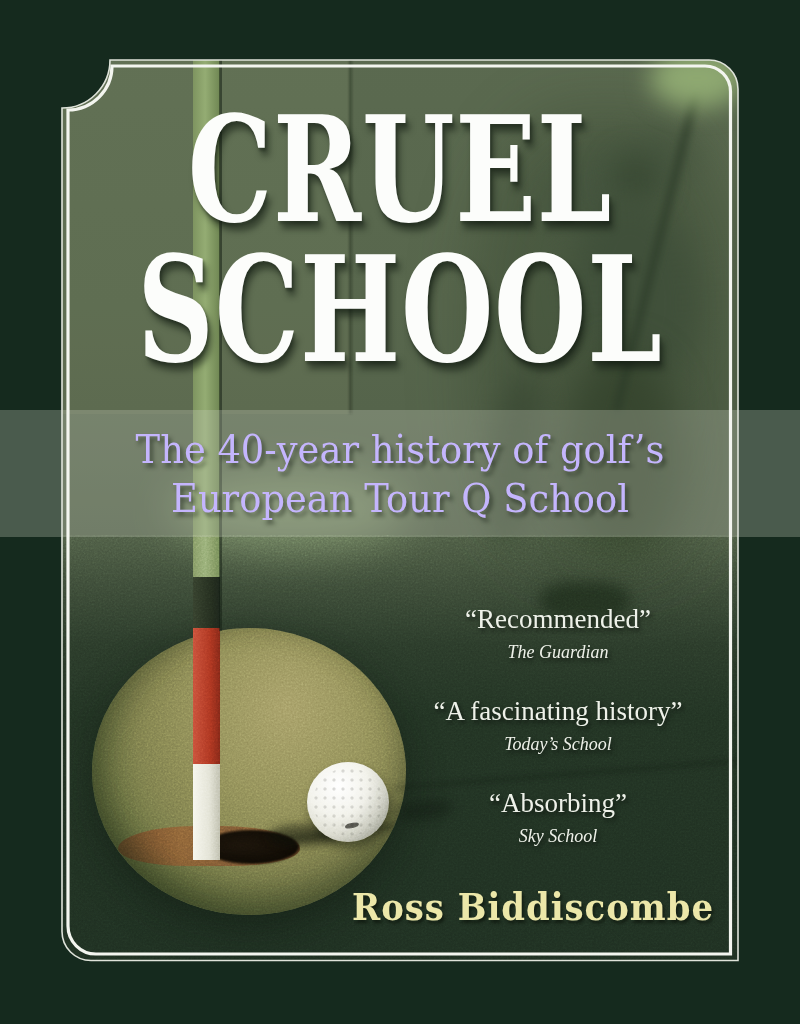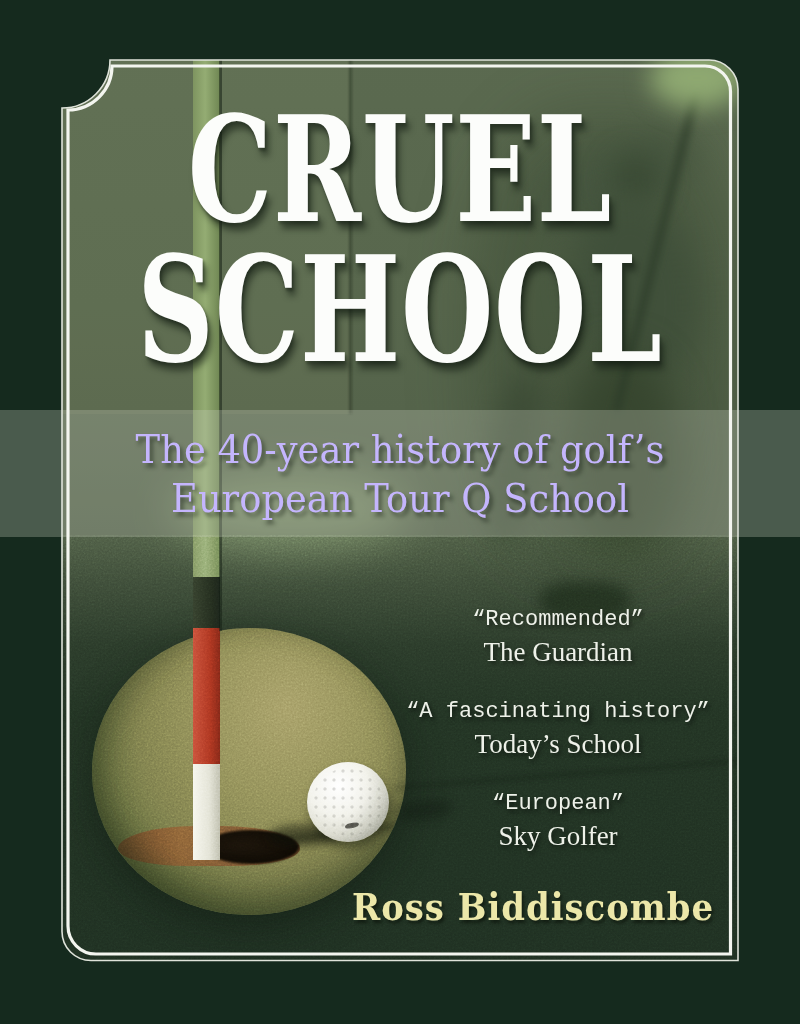--- a/index.html
+++ b/index.html
@@ -103,22 +103,22 @@
     transform:scale(.78,1.08);transform-origin:50% 20%;
     text-shadow:5px 7px 7px rgba(18,28,18,.55), 2px 3px 3px rgba(18,28,18,.4);}
   .subtitle-text{position:absolute;left:0;top:424px;width:800px;text-align:center;
     color:#c4b5fd;font-weight:normal;}
   .subtitle-line{display:block;font-size:38px;line-height:49px;
     transform:scale(.97,1.05);transform-origin:center top;
     text-shadow:3px 4px 4px rgba(20,30,18,.55);}
   .reviews{position:absolute;left:372px;top:603px;width:372px;text-align:center;
     font-family:"Liberation Serif", serif;color:#eef1e9;}
   .review{margin-bottom:26px;}
-  .review-quote{font-size:22px;line-height:33px;text-shadow:2px 3px 4px rgba(0,0,0,.55);font-family:Liberation Mono, monospace;}
-  .review-source{font-size:27px;line-height:33px;
+  .review-quote{font-size:27px;line-height:33px;text-shadow:2px 3px 4px rgba(0,0,0,.55);}
+  .review-source{font-size:18px;line-height:33px;font-style:italic;
     text-shadow:2px 3px 4px rgba(0,0,0,.55);}
   .author{position:absolute;left:333px;top:886px;width:400px;text-align:center;
     font-size:35px;font-weight:bold;color:#ece7a9;letter-spacing:1px;
     transform:scale(.97,1.04);transform-origin:center top;
     text-shadow:2px 3px 3px rgba(10,16,8,.6);}
 </style>
 </head>
 <body>
 
 <div class="cover">
@@ -186,20 +186,20 @@
   <div class="reviews">
     <div class="review">
       <div class="review-quote">“Recommended”</div>
       <div class="review-source">The Guardian</div>
     </div>
     <div class="review">
       <div class="review-quote">“A fascinating history”</div>
       <div class="review-source">Today’s School</div>
     </div>
     <div class="review">
-      <div class="review-quote">“European”</div>
-      <div class="review-source">Sky Golfer</div>
+      <div class="review-quote">“Absorbing”</div>
+      <div class="review-source">Sky School</div>
     </div>
   </div>
 
   <div class="author">Ross Biddiscombe</div>
 
 </div>
 
 </body></html>

